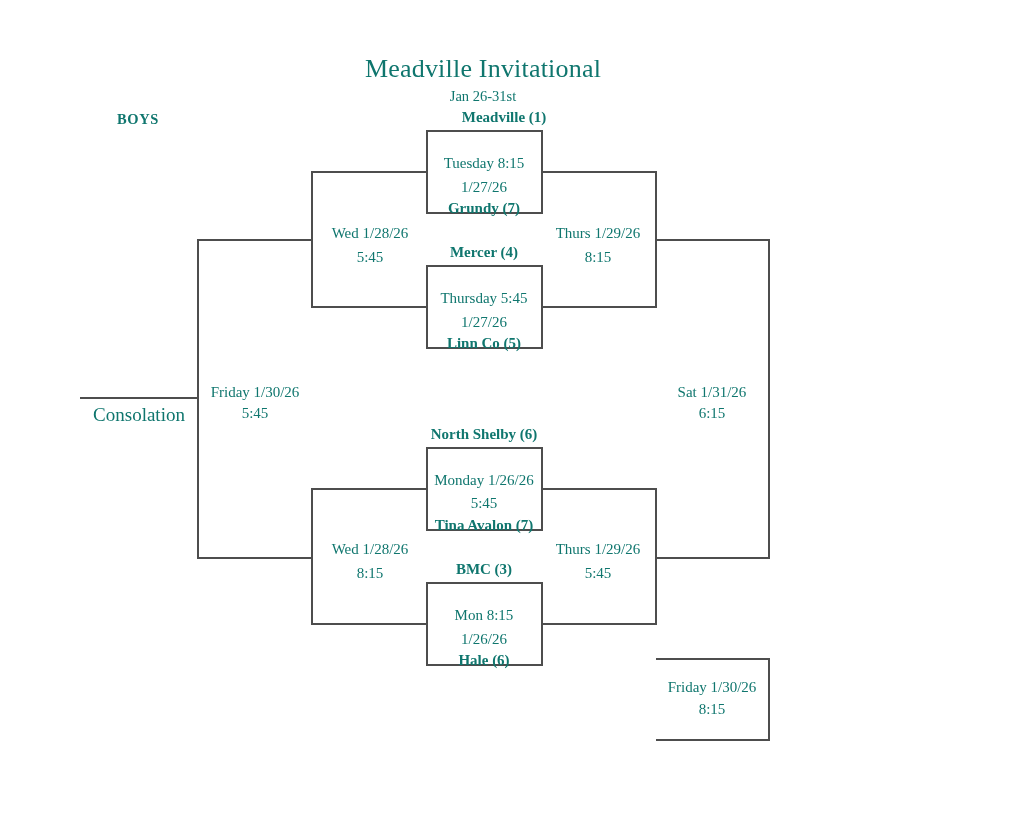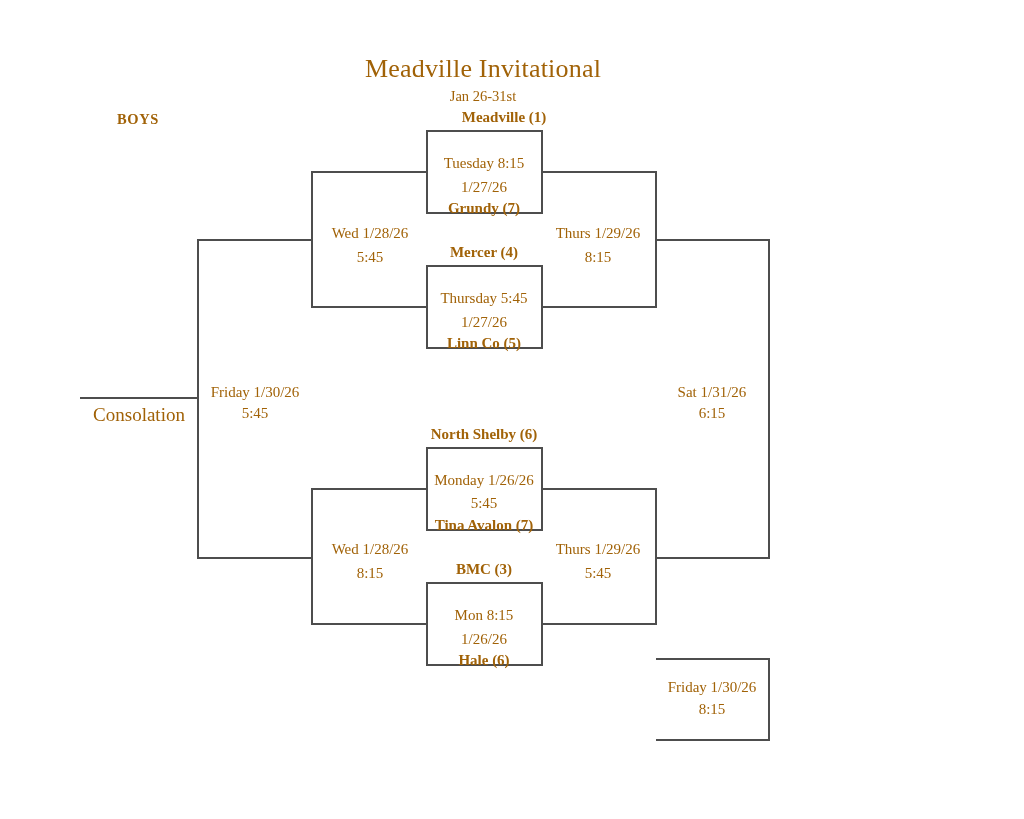--- a/index.html
+++ b/index.html
@@ -6,21 +6,21 @@
     margin: 0;
     padding: 0;
     background: #ffffff;
   }
   #page {
     position: relative;
     width: 1024px;
     height: 819px;
     background: #ffffff;
     font-family: "Liberation Serif", "DejaVu Serif", serif;
-    color: #a16207;
+    color: #0f766e;
     overflow: hidden;
   }
   svg.lines {
     position: absolute;
     left: 0;
     top: 0;
     width: 1024px;
     height: 819px;
     pointer-events: none;
   }

